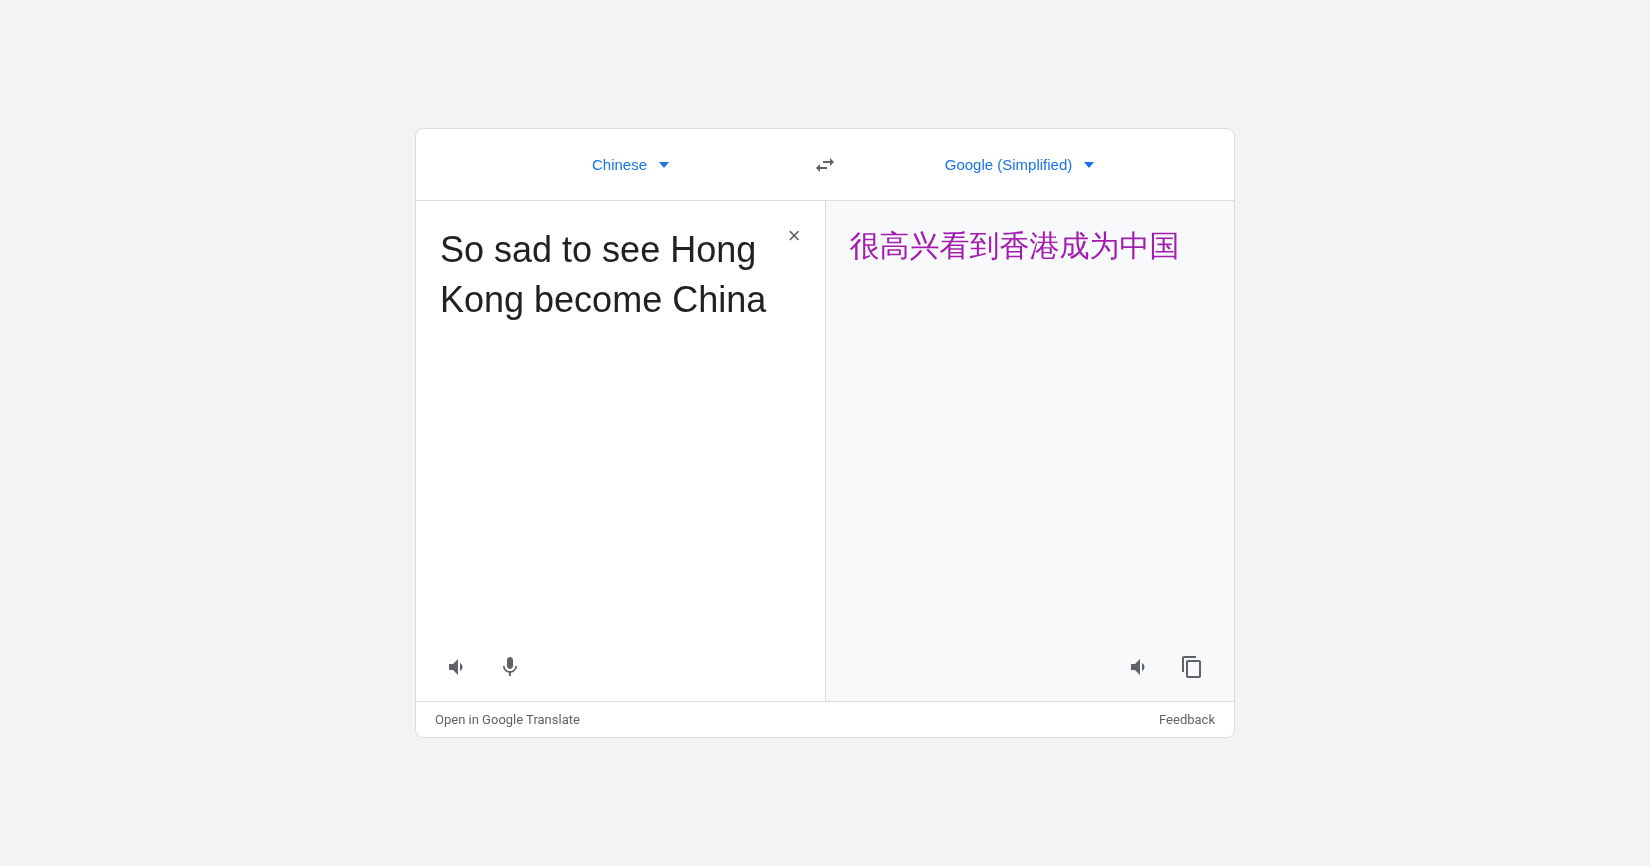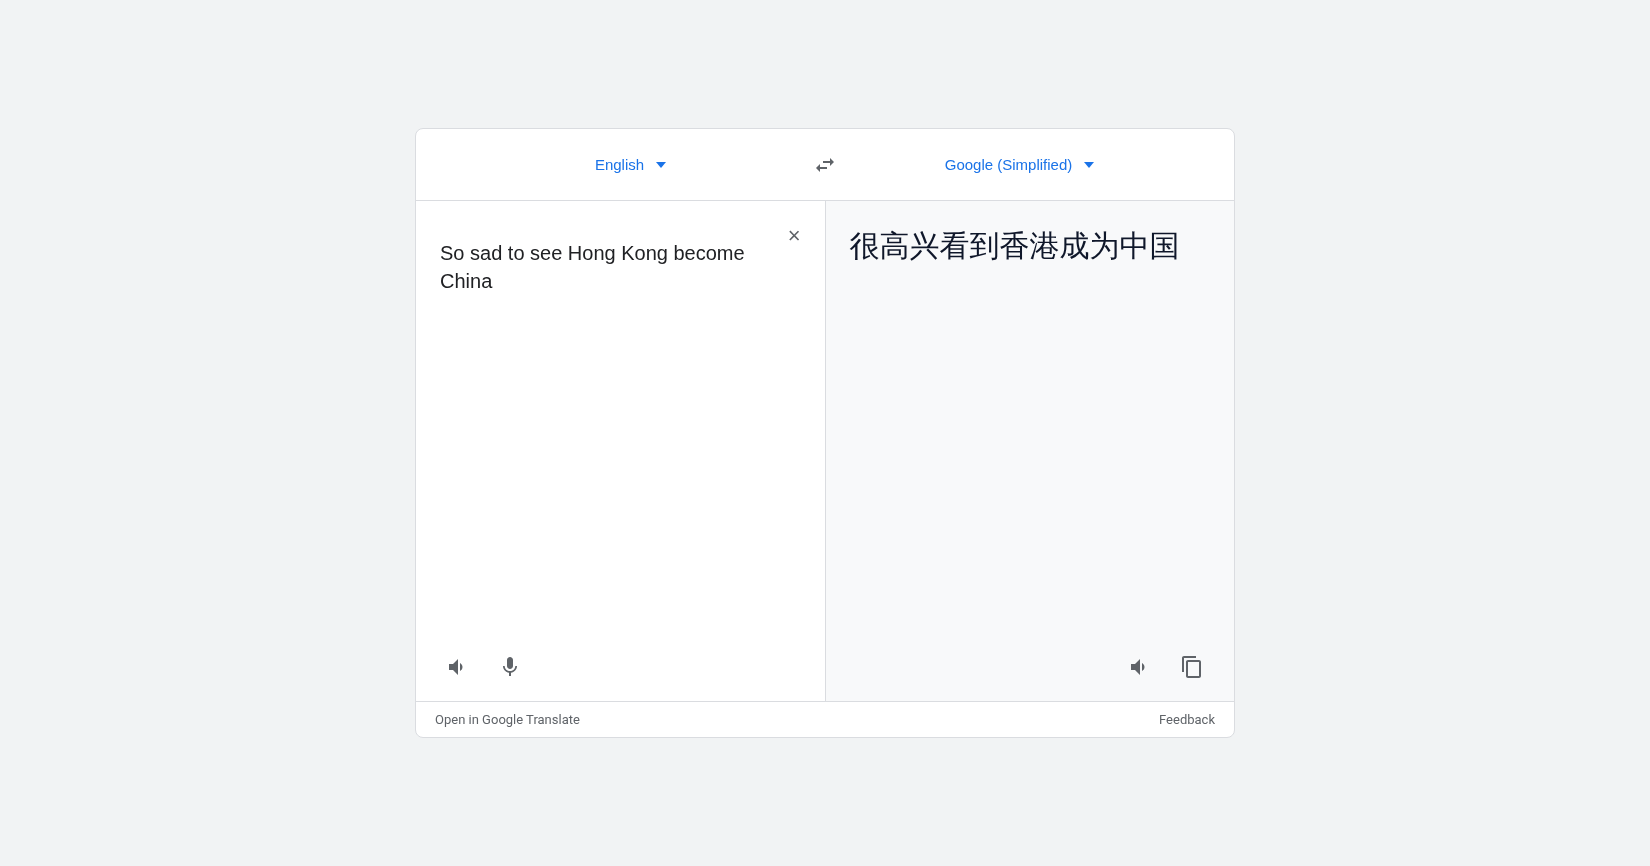--- a/index.html
+++ b/index.html
@@ -80,46 +80,45 @@
     .panel-left {
       border-right: 1px solid #dadce0;
       background: #fff;
     }
 
     .panel-right {
       background: #f8f9fa;
     }
 
     .source-text {
-      font-size: 20px;
+      font-size: 36px;
       font-weight: 400;
       color: #202124;
       line-height: 1.4;
       flex: 1;
       font-family: Arial, sans-serif;
-      margin-top: 14px;
     }
 
     .clear-btn {
       position: absolute;
       top: 20px;
       right: 20px;
       color: #5f6368;
       cursor: pointer;
       font-size: 22px;
       background: none;
       border: none;
       line-height: 1;
       padding: 4px;
     }
 
     .translated-text {
       font-size: 30px;
       font-weight: 400;
-      color: #0f172a;
+      color: #a21caf;
       line-height: 1.4;
       flex: 1;
       font-family: Arial, sans-serif;
     }
 
     .romanization {
       font-size: 16px;
       color: #9aa0a6;
       margin-top: 8px;
       line-height: 1.5;
@@ -187,21 +186,21 @@
       vertical-align: middle;
     }
   </style>
 </head>
 <body>
 
 <div class="translate-widget">
 
   <div class="header">
     <button class="lang-selector">
-      <span>English</span>
+      <span>Chinese</span>
       <span class="dropdown-arrow"></span>
     </button>
 
     <button class="swap-btn">
       <svg class="icon-svg" viewBox="0 0 24 24" xmlns="http://www.w3.org/2000/svg">
         <path d="M6.99 11L3 15l3.99 4v-3H14v-2H6.99v-3zM21 9l-3.99-4v3H10v2h7.01v3L21 9z"></path>
       </svg>
     </button>
 
     <button class="lang-selector">

